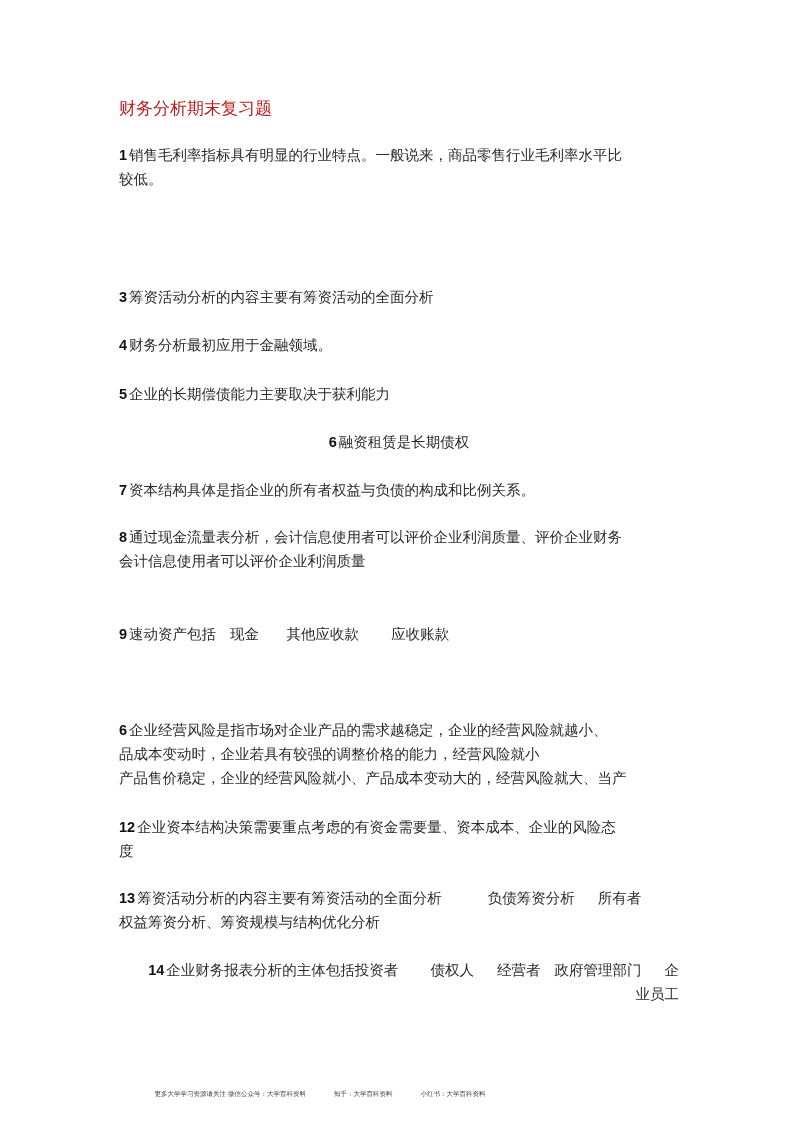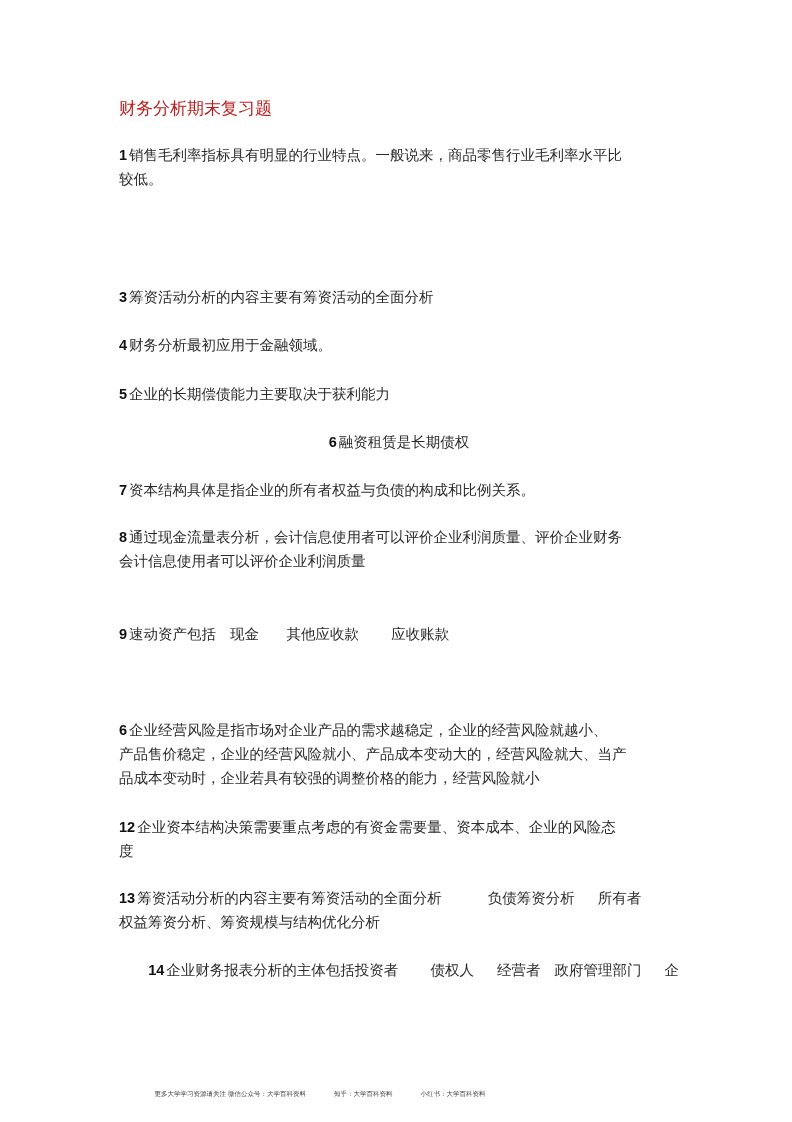--- a/index.html
+++ b/index.html
@@ -98,32 +98,33 @@
     <span class="line">会计信息使用者可以评价企业利润质量</span>
   </div>
 
   <div class="qa" style="top:622px;">
     <span class="line"><span class="num">9</span><span>速动资产包括   现金      其他应收款       应收账款</span></span>
   </div>
 
 
   <div class="qa" style="top:718px;">
     <span class="line"><span class="num">6</span><span>企业经营风险是指市场对企业产品的需求越稳定，企业的经营风险就越小、</span></span>
+    <span class="line">品成本变动时，企业若具有较强的调整价格的能力，经营风险就小</span>
     <span class="line">产品售价稳定，企业的经营风险就小、产品成本变动大的，经营风险就大、当产</span>
-    <span class="line">品成本变动时，企业若具有较强的调整价格的能力，经营风险就小</span>
   </div>
 
   <div class="qa" style="top:815px;">
     <span class="line"><span class="num">12</span><span>企业资本结构决策需要重点考虑的有资金需要量、资本成本、企业的风险态</span></span>
     <span class="line">度</span>
   </div>
 
   <div class="qa" style="top:886px;">
     <span class="line"><span class="num">13</span><span>筹资活动分析的内容主要有筹资活动的全面分析          负债筹资分析     所有者</span></span>
     <span class="line">权益筹资分析、筹资规模与结构优化分析</span>
   </div>
 
   <div class="qa" style="top:958px;text-align:right;">
     <span class="line"><span class="num">14</span><span>企业财务报表分析的主体包括投资者       债权人     经营者   政府管理部门     企</span></span>
+    <span class="line">业员工</span>
   </div>
 
   <div class="footer"><span>更多大学学习资源请关注 微信公众号：大学百科资料</span><span>知乎：大学百科资料</span><span>小红书：大学百科资料</span></div>
 </div>
 
 </body></html>

